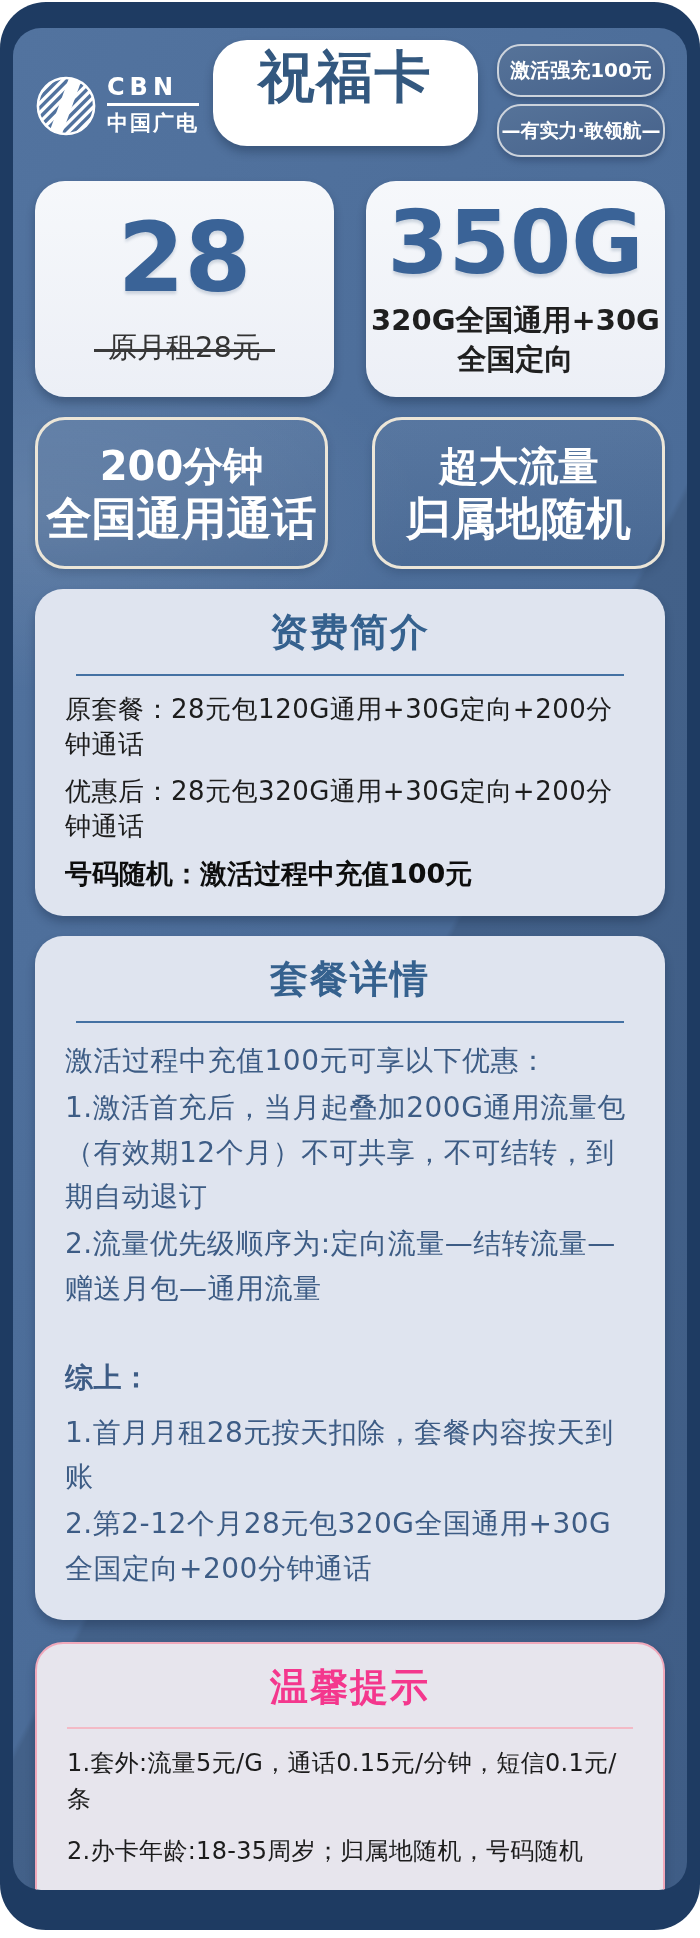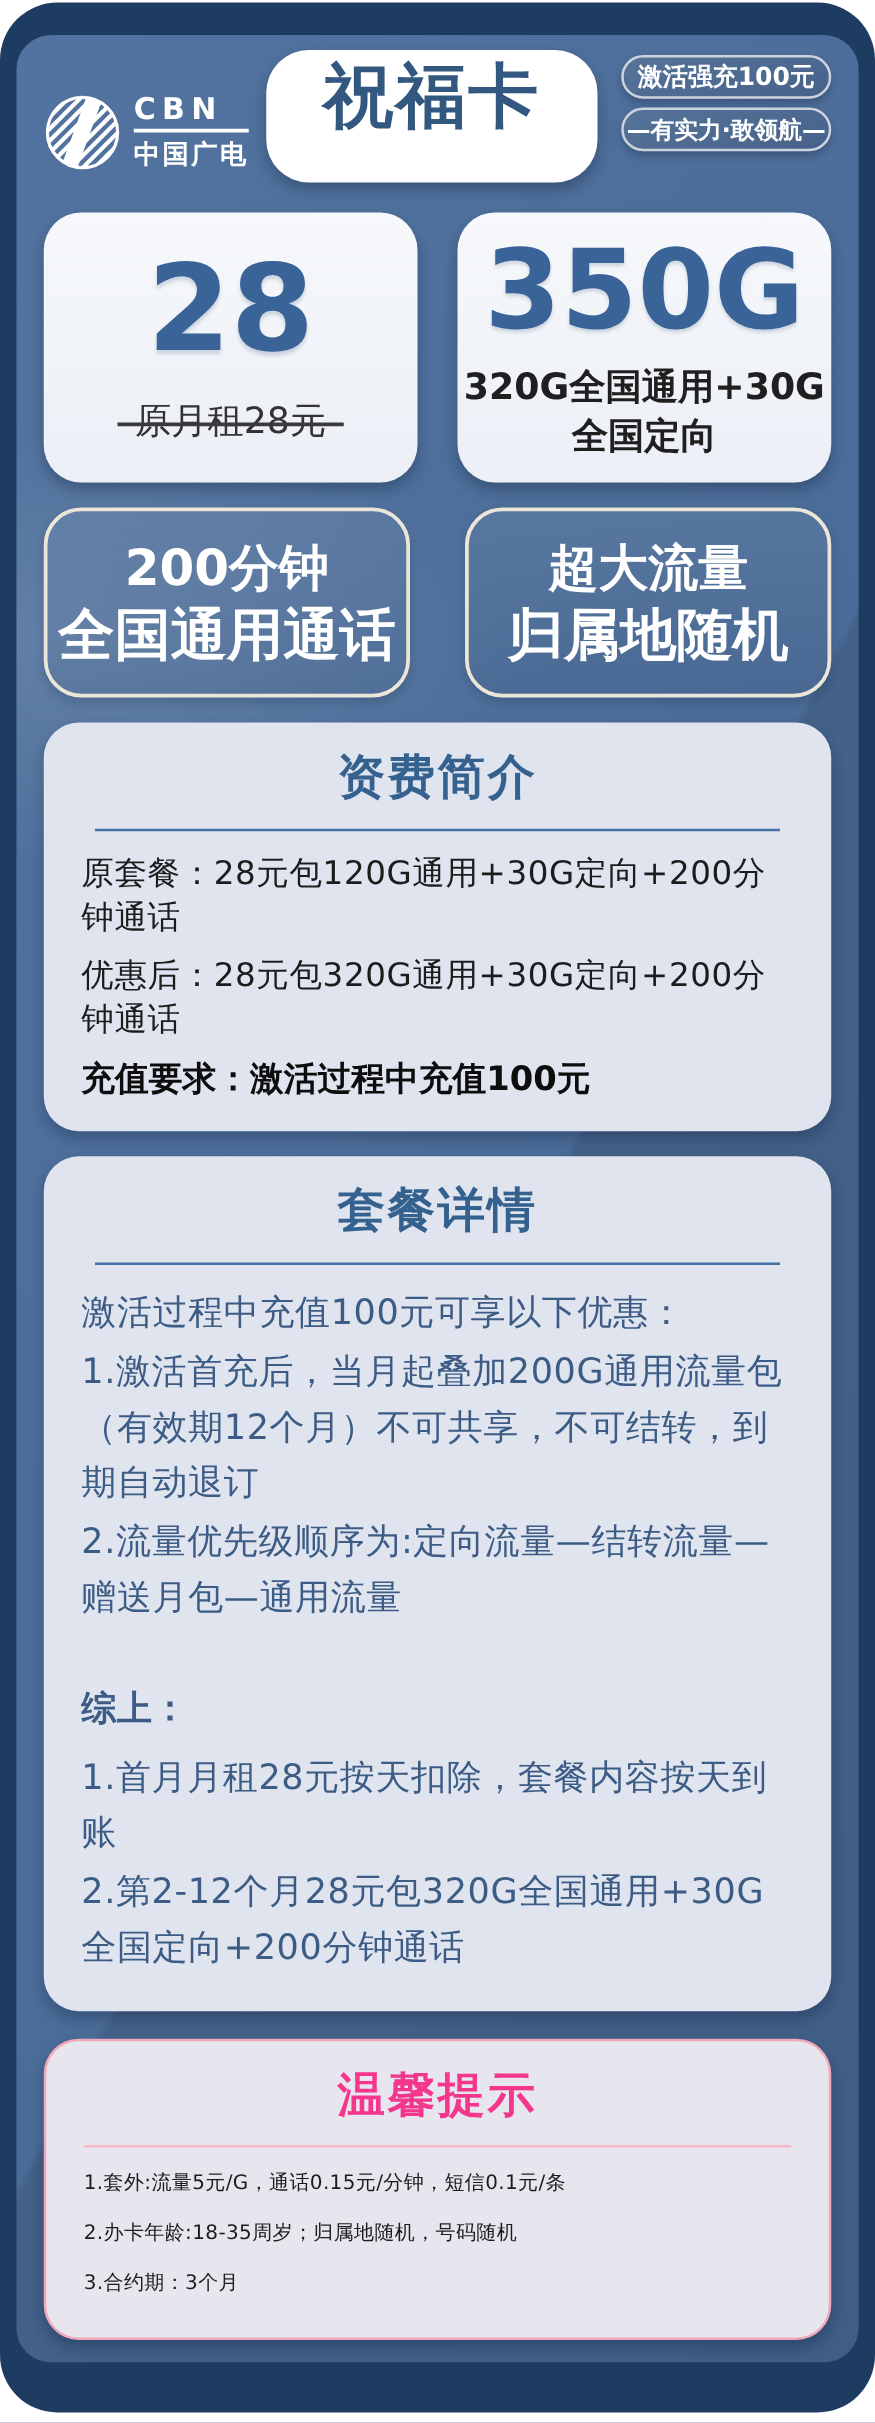--- a/index.html
+++ b/index.html
@@ -36,21 +36,21 @@
   .cbn-name { font-size:21px; font-weight:bold; letter-spacing:2px; margin-top:3px; }
   .title-card {
     flex:0 0 265px; height:106px; margin-top:2px;
     background:#ffffff; border-radius:34px;
     display:flex; align-items:flex-start; justify-content:center;
     box-shadow:0 6px 10px rgba(10,25,50,0.30);
   }
   .title-card span { font-size:56px; font-weight:bold; color:#33587f; letter-spacing:2px; }
   .badges { margin-left:auto; display:flex; flex-direction:column; gap:7px; margin-top:6px; width:168px; }
   .badge {
-    height:35px; border-radius:24px;
+    height:53px; border-radius:24px;
     border:2px solid #ccd3dc;
     background:linear-gradient(160deg,#567399 0%,#46628b 100%);
     color:#fff; font-weight:bold; font-size:20px;
     display:flex; align-items:center; justify-content:center;
     box-shadow:0 4px 6px rgba(10,25,50,0.25);
     white-space:nowrap;
   }
   .badge.slogan { font-size:19px; }
 
   
@@ -100,21 +100,21 @@
   
   .tips-card {
     margin-top:22px; border-radius:28px;
     background:#e7e5ed;
     border:2px solid #f0a8ba;
     padding:18px 30px 16px 30px;
     box-shadow:0 6px 10px rgba(10,25,50,0.28);
   }
   .tips-card h2 { text-align:center; font-size:38px; font-weight:bold; color:#f4378d; letter-spacing:2px; }
   .divider.pink { background:#f3bac6; height:2px; width:100%; margin:14px auto 8px auto; }
-  .tips-card p { font-size:16px; color:#1c1c1c; line-height:1.5; margin:16px 0; letter-spacing:0.3px; }
+  .tips-card p { font-size:24px; color:#1c1c1c; line-height:1.5; margin:16px 0; letter-spacing:0.3px; }
 </style>
 </head>
 <body>
 
 <div class="frame">
   <div class="inner">
 
     <div class="header-row">
       <div class="logo">
         <svg width="62" height="62" viewBox="0 0 64 64">
@@ -176,21 +176,21 @@
         <div class="feat-1">超大流量</div>
         <div class="feat-2">归属地随机</div>
       </div>
     </div>
 
     <section class="info-card">
       <h2>资费简介</h2>
       <div class="divider"></div>
       <p class="fee-line">原套餐：28元包120G通用+30G定向+200分钟通话</p>
       <p class="fee-line">优惠后：28元包320G通用+30G定向+200分钟通话</p>
-      <p class="fee-bold">充值要求：激活过程中充值100元</p>
+      <p class="fee-bold">号码随机：激活过程中充值100元</p>
     </section>
 
     <section class="info-card detail-card">
       <h2>套餐详情</h2>
       <div class="divider"></div>
       <p class="body">激活过程中充值100元可享以下优惠：</p>
       <p class="body">1.激活首充后，当月起叠加200G通用流量包（有效期12个月）不可共享，不可结转，到期自动退订</p>
       <p class="body">2.流量优先级顺序为:定向流量—结转流量—赠送月包—通用流量</p>
       <p class="body summary-title">综上：</p>
       <p class="body">1.首月月租28元按天扣除，套餐内容按天到账</p>

